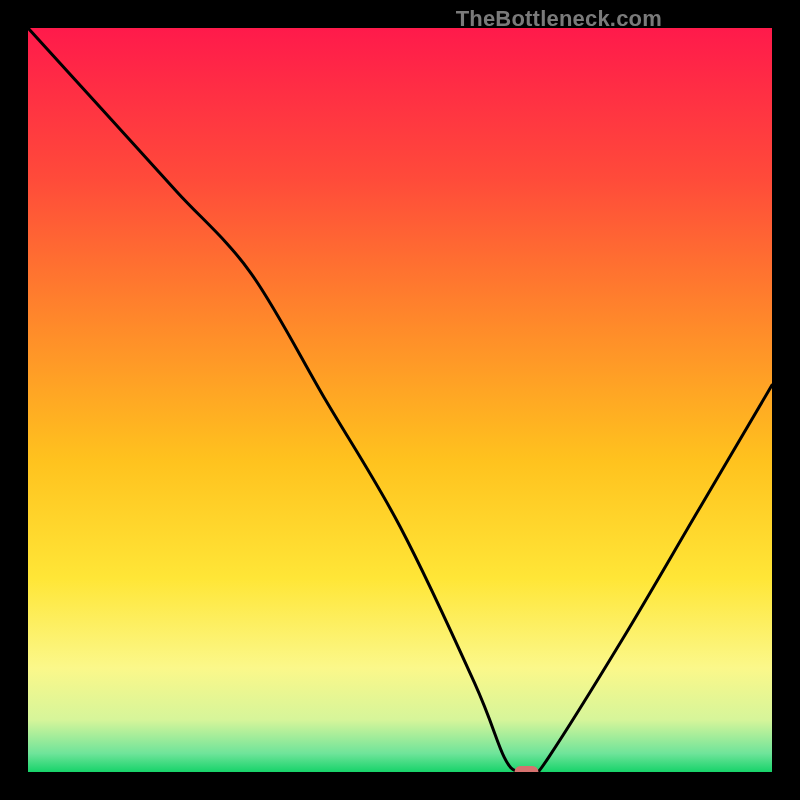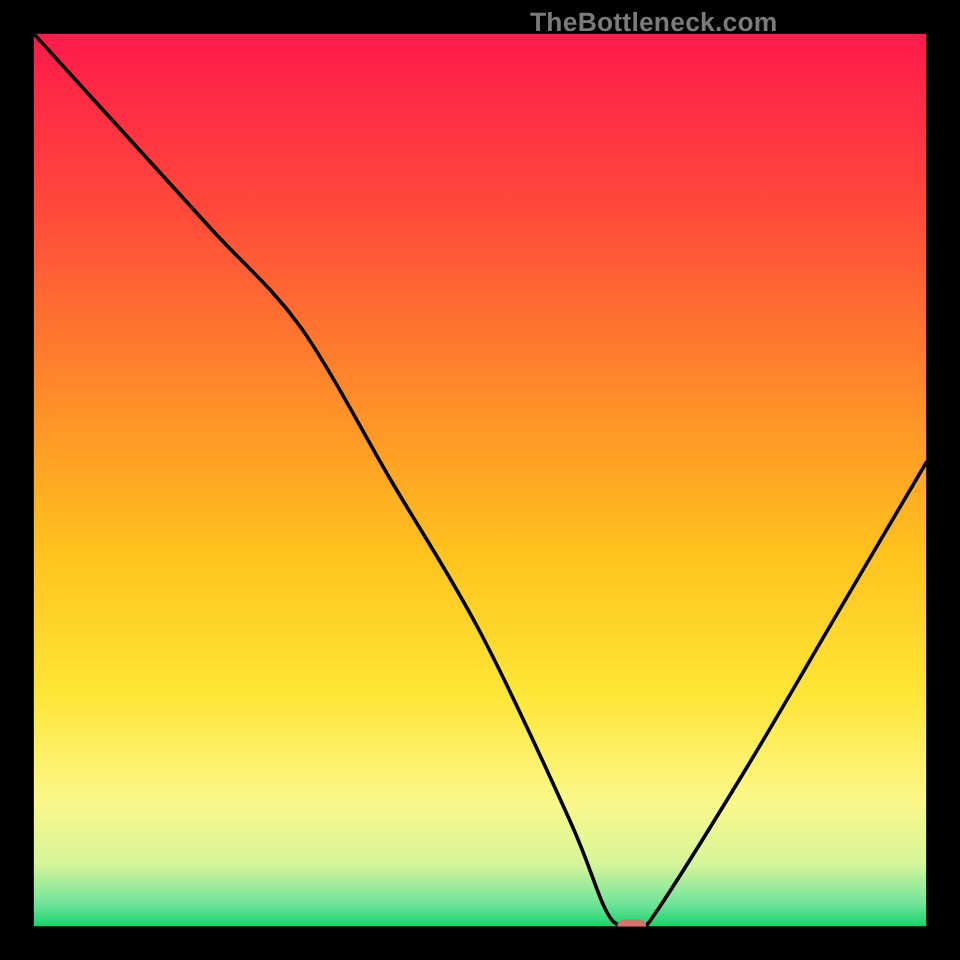--- a/index.html
+++ b/index.html
@@ -9,20 +9,21 @@
     height: 800px;
     background: #000;
     font-family: Arial, Helvetica, sans-serif;
     overflow: hidden;
   }
   .frame {
     position: relative;
     width: 660px;
     height: 800px;
     background: #000;
+    padding-left: 14px;
   }
   .plot {
     position: absolute;
     left: 28px;
     top: 28px;
     width: 744px;
     height: 744px;
   }
   .plot svg {
     display: block;

